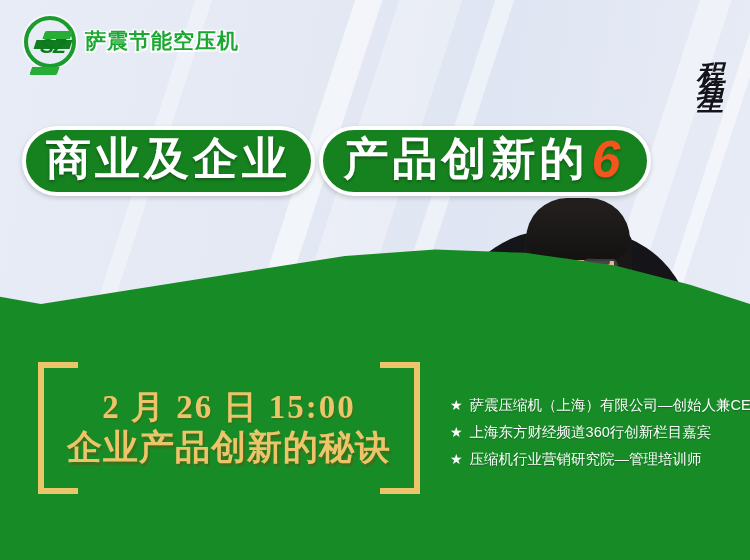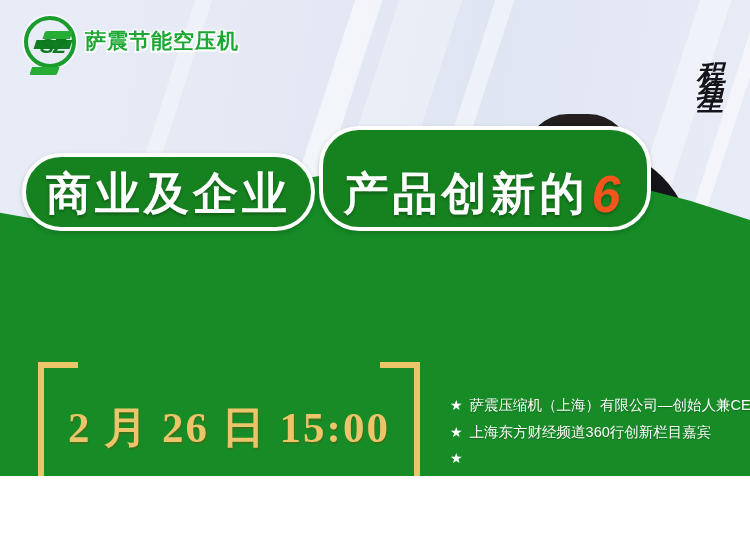--- a/index.html
+++ b/index.html
@@ -3,21 +3,21 @@
 <meta charset="utf-8">
 <style>
   * { margin:0; padding:0; box-sizing:border-box; }
   html, body {
     width:750px; height:560px;
     font-family:"Liberation Sans", sans-serif;
     overflow:hidden;
   }
   #poster {
     position:relative;
-    width:750px; height:476px;
+    width:750px; height:560px;
     background: linear-gradient(100deg, #e8ecf6 0%, #e4e9f4 35%, #dfe5f2 60%, #e9edf7 100%);
     overflow:hidden;
   }
 
   
   .stripe {
     position:absolute;
     top:-120px;
     height:860px;
     transform:rotate(18deg);
@@ -202,30 +202,30 @@
   }
 
   
   #headline { position:absolute; left:22px; top:126px; }
   .pill {
     display:inline-flex; align-items:center; justify-content:center;
     background:#16821f;
     border:4px solid #fff;
     border-radius:40px;
     box-shadow:0 2px 5px rgba(0,0,0,.18);
-    padding:12px 20px 8px 20px;
+    padding:4px 20px 8px 20px;
   }
   .pill-text {
     color:#fff; font-weight:bold; letter-spacing:4px;
     font-family:"Liberation Sans", sans-serif;
     text-shadow:0 2px 3px rgba(0,0,0,.30);
   }
   #pill1 { margin-bottom:9px; }
   #pill1 .pill-text { font-size:45px; line-height:50px; }
-  #pill2 .pill-text { font-size:45px; line-height:50px;margin-top:27px; }
+  #pill2 .pill-text { font-size:45px; line-height:50px; }
   #pill2 .num {
     color:#f4551c; font-size:52px; font-style:italic; font-weight:bold;
     padding:0 3px; text-shadow:0 2px 3px rgba(0,0,0,.25);
   }
 
   
   #bracket-block {
     position:absolute; left:38px; top:362px; width:382px; height:132px;
   }
   .brk { position:absolute; background:transparent; }
@@ -241,21 +241,21 @@
     border-top:6px solid #ecc469;
     border-bottom:6px solid #ecc469;
   }
   #date-lines {
     position:absolute; left:44px; top:0; width:294px; height:132px;
     display:flex; flex-direction:column; align-items:center; justify-content:center;
     gap:1px;
   }
   #line-date {
     font-family:"Liberation Serif", serif;
-    font-size:43px; font-weight:bold; color:#ecc469;
+    font-size:33px; font-weight:bold; color:#ecc469;
     letter-spacing:2px; line-height:38px;
     text-shadow:1px 2px 0 rgba(110,75,10,.35);
     white-space:nowrap;
   }
   #line-sub {
     font-family:"Liberation Serif", serif;
     font-size:22px; font-weight:bold; color:#ecc469;
     letter-spacing:1px; line-height:28px;
     text-shadow:1px 2px 0 rgba(110,75,10,.35);
     white-space:nowrap;
@@ -351,30 +351,32 @@
       <span class="pill-text">产品创新的</span>
         <span class="pill-text num">6</span>
     </div>
   </div>
 
   <div id="bracket-block">
     <div class="brk brk-l"></div>
     <div class="brk brk-r"></div>
     <div id="date-lines">
       <div id="line-date">2 月 26 日 15:00</div>
+      <div id="line-main">企业产品创新的秘诀</div>
     </div>
   </div>
 
   <div id="credentials">
     <div class="cred-row">
       <span class="cred-star">★</span>
       <span class="cred-text">萨震压缩机（上海）有限公司—创始人兼CEO</span>
     </div>
     <div class="cred-row">
       <span class="cred-star">★</span>
       <span class="cred-text">上海东方财经频道360行创新栏目嘉宾</span>
     </div>
     <div class="cred-row">
       <span class="cred-star">★</span>
+      <span class="cred-text">压缩机行业营销研究院—管理培训师</span>
     </div>
   </div>
 
 </div>
 
 </body></html>

